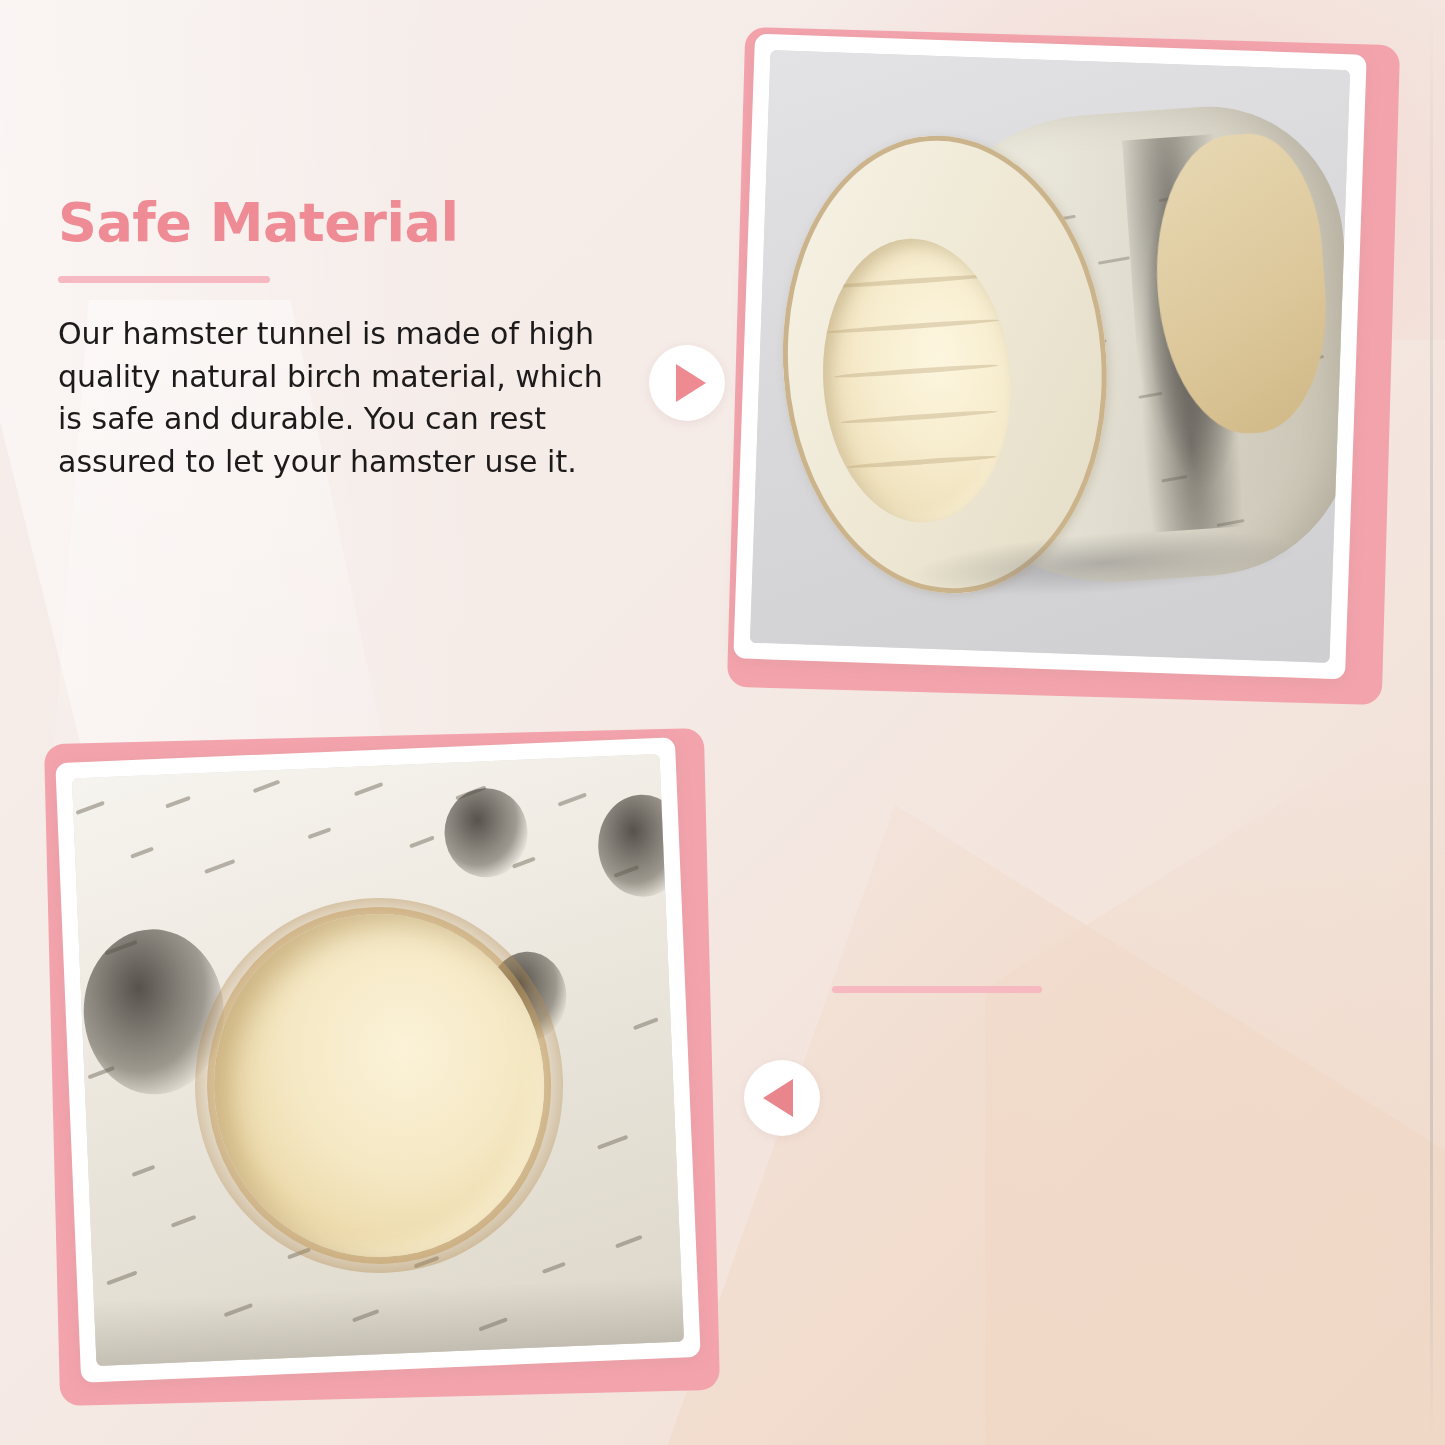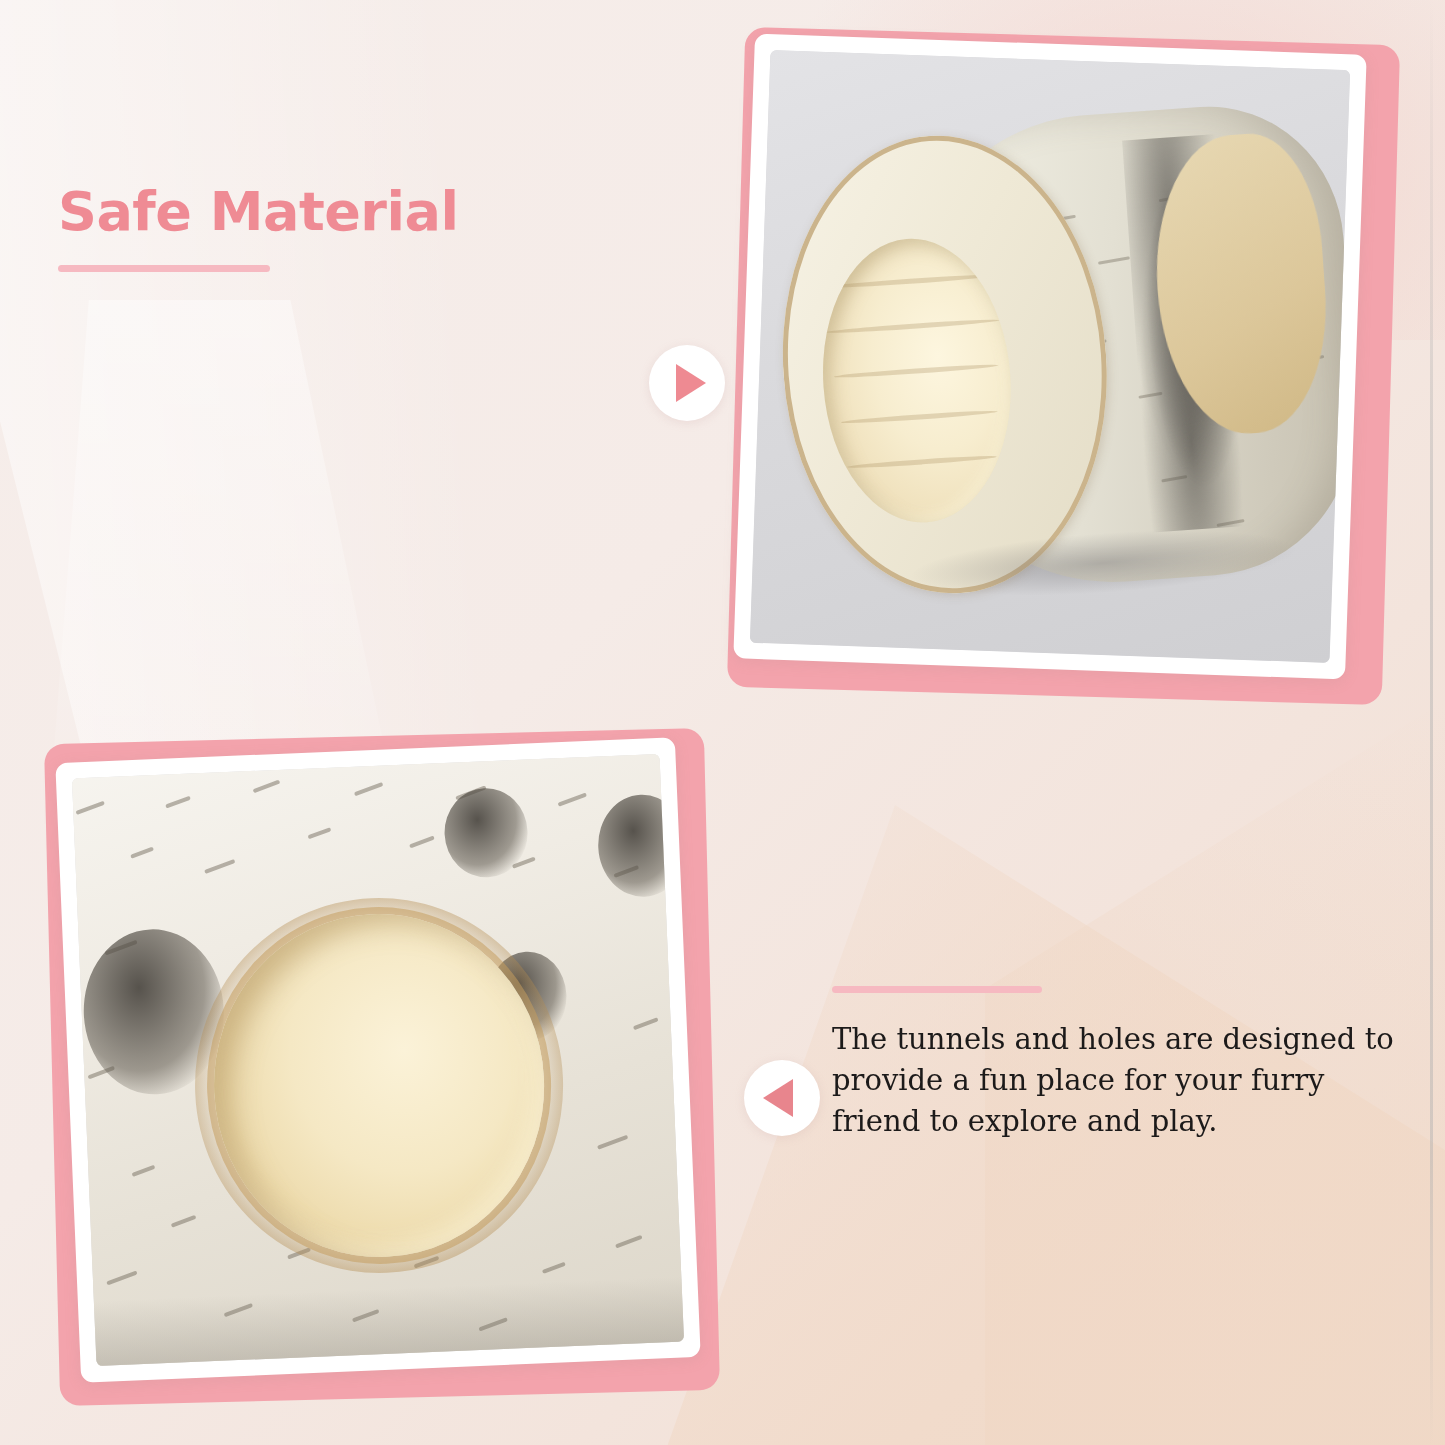--- a/index.html
+++ b/index.html
@@ -207,23 +207,24 @@
 
 <div class="stage">
 
   <div class="bg-wedge-left"></div>
   <div class="bg-wedge-beam"></div>
   <div class="bg-top-right-glow"></div>
   <div class="bg-peach-br"></div>
   <div class="bg-peach-edge"></div>
   <div class="bg-vertical-seam"></div>
 
-  <div class="text-block" style="left:58px;top:185px;width:560px;">
+  <div class="text-block" style="left:58px;top:196px;width:560px;">
     <h2 class="heading h-safe">Safe Material</h2>
     <div class="divider" style="width:212px;"></div>
+    <p class="body-text body-sans" style="margin-top:30px;width:558px;">Our hamster tunnel is made of high quality natural birch material, which is safe and durable. You can rest assured to let your hamster use it.</p>
   </div>
 
   <div class="arrow-btn" style="left:649px;top:345px;">
     <span class="tri-right"></span>
   </div>
 
   <div class="card photo1" style="left:736px;top:36px;width:655px;height:660px;">
     <div class="pink-back" style="transform:rotate(1.6deg);"></div>
     <div class="frame" style="left:8px;top:8px;width:612px;height:625px;transform:rotate(2deg);">
       <div class="photo">
@@ -317,16 +318,15 @@
       </div>
     </div>
   </div>
 
   <div class="arrow-btn" style="left:744px;top:1060px;">
     <span class="tri-left"></span>
   </div>
 
   <div class="text-block" style="left:832px;top:960px;width:570px;">
     <div class="divider" style="width:210px;"></div>
-    <p class="body-text body-serif" style="margin-top:26px;width:562px;">The tunnels and holes are designed to provide a fun place for your furry friend to explore and play.</p>
   </div>
 
 </div>
 
 </body></html>

